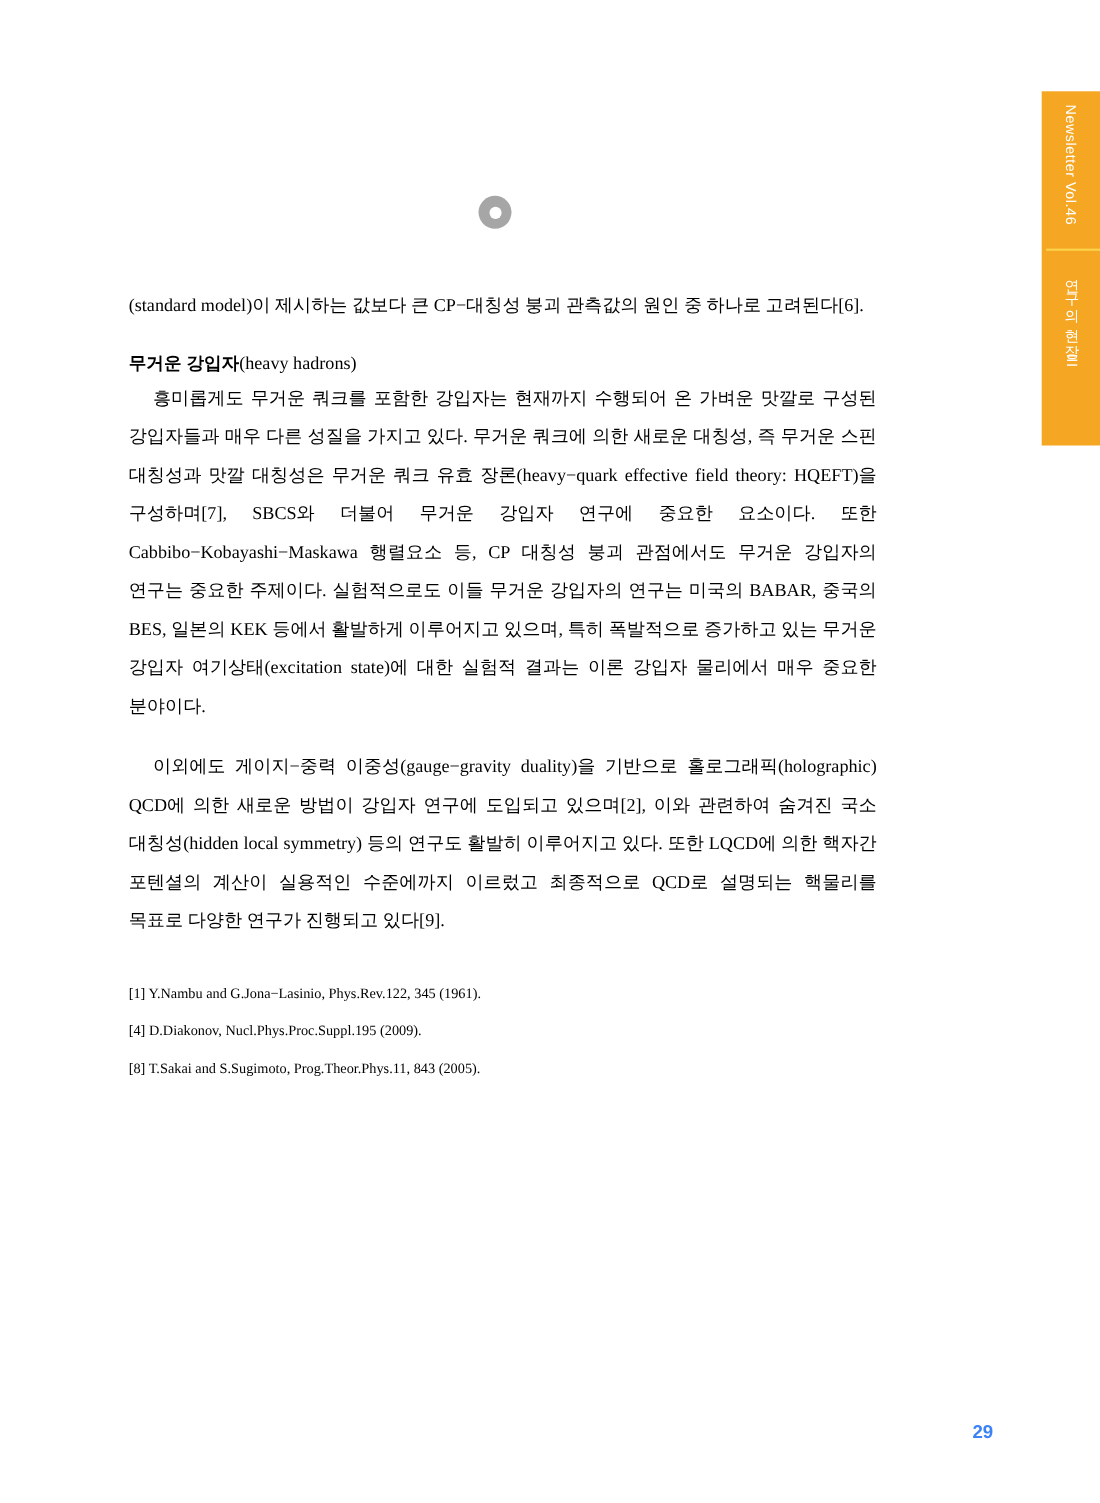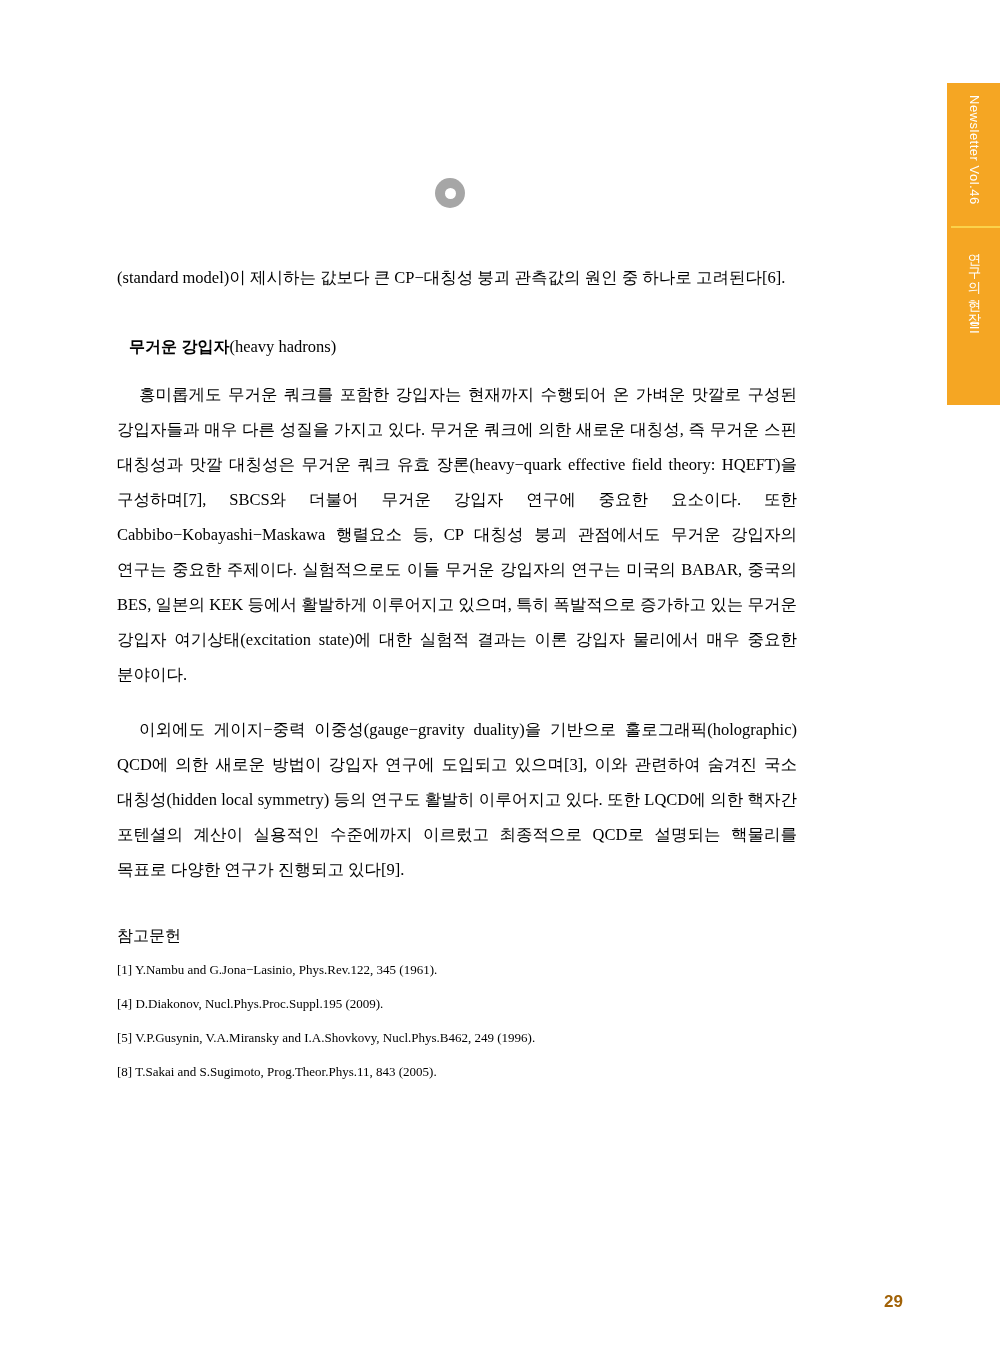--- a/index.html
+++ b/index.html
@@ -119,22 +119,22 @@
   .para.indent {
     text-indent: 22px;
   }
 
   .gap-small { height: 22px; }
   .gap-med   { height: 20px; }
   .gap-large { height: 32px; }
 
   .section-heading {
     font-size: 16.5px;
-    line-height: 36px;
-    margin: 12px;
+    line-height: 26px;
+    margin: 0;
     font-weight: normal;
   }
   .section-heading .ko {
     font-family: "Liberation Sans", "DejaVu Sans", sans-serif;
     font-weight: bold;
     font-size: 16px;
   }
   .section-heading .en {
     font-family: "Liberation Serif", "DejaVu Serif", serif;
     font-weight: normal;
@@ -159,21 +159,21 @@
   }
 
   
   .page-number {
     position: absolute;
     left: 884px;
     top: 1292px;
     font-family: "Liberation Sans", "DejaVu Sans", sans-serif;
     font-weight: bold;
     font-size: 17px;
-    color: #a16207;
+    color: #3b82f6;
   }
 </style>
 </head>
 <body>
 
 <div class="page">
 
   <div class="side-tab">
     <div class="side-tab-inner">
       <div class="side-tab-seg side-tab-seg-top">
@@ -195,29 +195,27 @@
     <div class="gap-small"></div>
 
     <h2 class="section-heading">
       <span class="ko">무거운 강입자</span><span class="en">(heavy hadrons)</span>
     </h2>
 
     <p class="para indent">흥미롭게도 무거운 쿼크를 포함한 강입자는 현재까지 수행되어 온 가벼운 맛깔로 구성된 강입자들과 매우 다른 성질을 가지고 있다. 무거운 쿼크에 의한 새로운 대칭성, 즉 무거운 스핀 대칭성과 맛깔 대칭성은 무거운 쿼크 유효 장론(heavy−quark effective field theory: HQEFT)을 구성하며[7], SBCS와 더불어 무거운 강입자 연구에 중요한 요소이다. 또한 Cabbibo−Kobayashi−Maskawa 행렬요소 등, CP 대칭성 붕괴 관점에서도 무거운 강입자의 연구는 중요한 주제이다. 실험적으로도 이들 무거운 강입자의 연구는 미국의 BABAR, 중국의 BES, 일본의 KEK 등에서 활발하게 이루어지고 있으며, 특히 폭발적으로 증가하고 있는 무거운 강입자 여기상태(excitation state)에 대한 실험적 결과는 이론 강입자 물리에서 매우 중요한 분야이다.</p>
 
     <div class="gap-med"></div>
 
-    <p class="para indent">이외에도 게이지−중력 이중성(gauge−gravity duality)을 기반으로 홀로그래픽(holographic) QCD에 의한 새로운 방법이 강입자 연구에 도입되고 있으며[3], 이와 관련하여 숨겨진 국소 대칭성(hidden local symmetry) 등의 연구도 활발히 이루어지고 있다. 또한 LQCD에 의한 핵자간 포텐셜의 계산이 실용적인 수준에까지 이르렀고 최종적으로 QCD로 설명되는 핵물리를 목표로 다양한 연구가 진행되고 있다[9].</p>
+    <p class="para indent">이외에도 게이지−중력 이중성(gauge−gravity duality)을 기반으로 홀로그래픽(holographic) QCD에 의한 새로운 방법이 강입자 연구에 도입되고 있으며[2], 이와 관련하여 숨겨진 국소 대칭성(hidden local symmetry) 등의 연구도 활발히 이루어지고 있다. 또한 LQCD에 의한 핵자간 포텐셜의 계산이 실용적인 수준에까지 이르렀고 최종적으로 QCD로 설명되는 핵물리를 목표로 다양한 연구가 진행되고 있다[9].</p>
 
     <div class="gap-large"></div>
 
     <div class="refs">
-      <p class="refs-title">참고문헌</p>
       <p class="ref-item">[1] Y.Nambu and G.Jona−Lasinio,  Phys.Rev.122,  345  (1961).</p>
       <p class="ref-item">[4] D.Diakonov,  Nucl.Phys.Proc.Suppl.195  (2009).</p>
-      <p class="ref-item">[5] V.P.Gusynin,  V.A.Miransky and I.A.Shovkovy,  Nucl.Phys.B462,  249  (1996).</p>
       <p class="ref-item">[8] T.Sakai and S.Sugimoto,  Prog.Theor.Phys.11,  843  (2005).</p>
     </div>
 
   </div>
 
   <div class="page-number">29</div>
 
 </div>
 
 </body></html>

